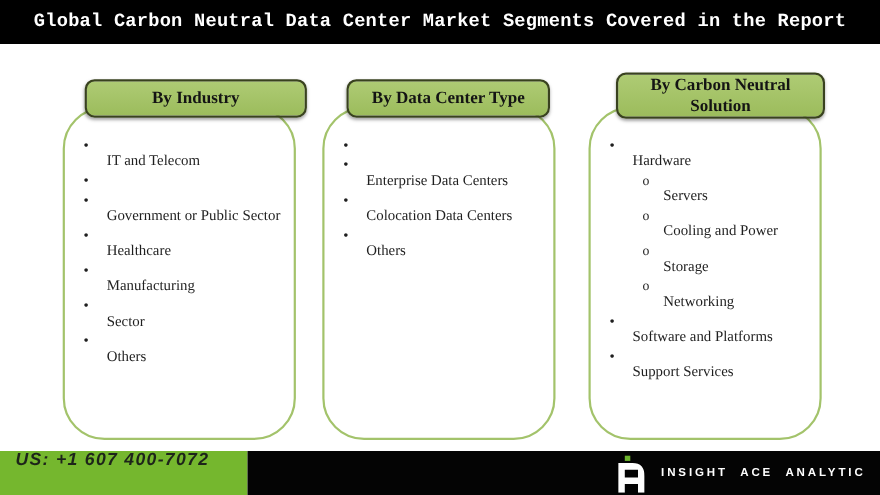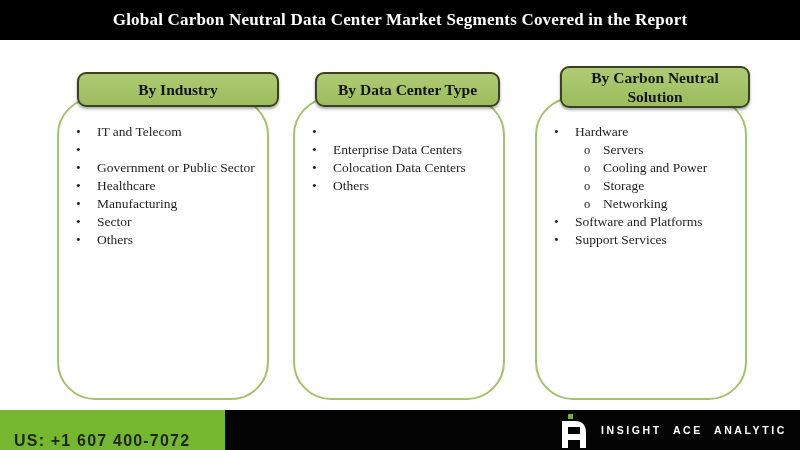--- a/index.html
+++ b/index.html
@@ -4,48 +4,48 @@
 <style>
   html,body{margin:0;padding:0;}
   body{width:800px;height:450px;overflow:hidden;background:#ffffff;
        font-family:"Liberation Sans",sans-serif;}
   .page{position:relative;width:800px;height:450px;background:#ffffff;}
 
   
   .topbar{position:absolute;left:0;top:0;width:800px;height:40px;background:#000000;
           display:flex;align-items:center;justify-content:center;}
   .topbar h1{margin:0;color:#ffffff;font-size:17px;font-weight:bold;letter-spacing:.2px;
-             font-family:Liberation Serif, serif;}
+             font-family:Liberation Mono, monospace;}
 
   
   .content{position:absolute;left:0;top:40px;width:800px;height:370px;}
 
   .box{position:absolute;width:212px;height:303px;top:57px;background:#ffffff;
        border:2px solid #a3c36b;border-radius:38px;box-sizing:border-box;}
   .box-inner{padding:25px 8px 0 14px;}
 
   .tab{position:absolute;height:35px;border:2px solid #39421f;border-radius:9px;
        background:linear-gradient(#aecb74,#9cbc5c);box-sizing:border-box;
        display:flex;align-items:center;justify-content:center;text-align:center;
        box-shadow:0 2px 3px rgba(0,0,0,.35);z-index:2;}
   .tab span{font-family:"Liberation Serif","DejaVu Serif",serif;font-weight:bold;
             font-size:15.5px;color:#141414;line-height:1.25;}
 
   .li{display:flex;margin-bottom:2px;
       font-family:"Liberation Serif","DejaVu Serif",serif;
       font-size:13.5px;line-height:16px;color:#1f1f1f;}
   .li .marker{flex:none;width:24px;padding-left:3px;box-sizing:border-box;}
-  .li .txt{max-width:160px;}
+  .li .txt{max-width:160px;margin-top:14px;}
   .li.sub{margin-left:30px;}
   .li.sub .marker{width:22px;font-size:12.5px;}
 
   
   .footer{position:absolute;left:0;top:410px;width:800px;height:40px;display:flex;}
-  .phone{flex:none;width:225px;background:#75b72e;display:flex;align-items:flex-end;
-         padding-left:14px;box-sizing:border-box;}
+  .phone{flex:none;width:225px;background:#75b72e;display:flex;align-items:flex-start;
+         padding-left:14px;box-sizing:border-box;font-style:italic;}
   .phone span{font-weight:bold;font-size:16px;color:#1d241a;letter-spacing:1.2px;}
   .brand{flex:1;background:#040404;display:flex;align-items:center;}
   .logo{margin-left:337px;margin-top:2px;flex:none;}
   .brand-text{margin-left:15px;color:#ffffff;font-weight:bold;font-size:10.5px;
               letter-spacing:2.6px;word-spacing:6px;}
 </style>
 </head>
 <body>
 
 <div class="page">

